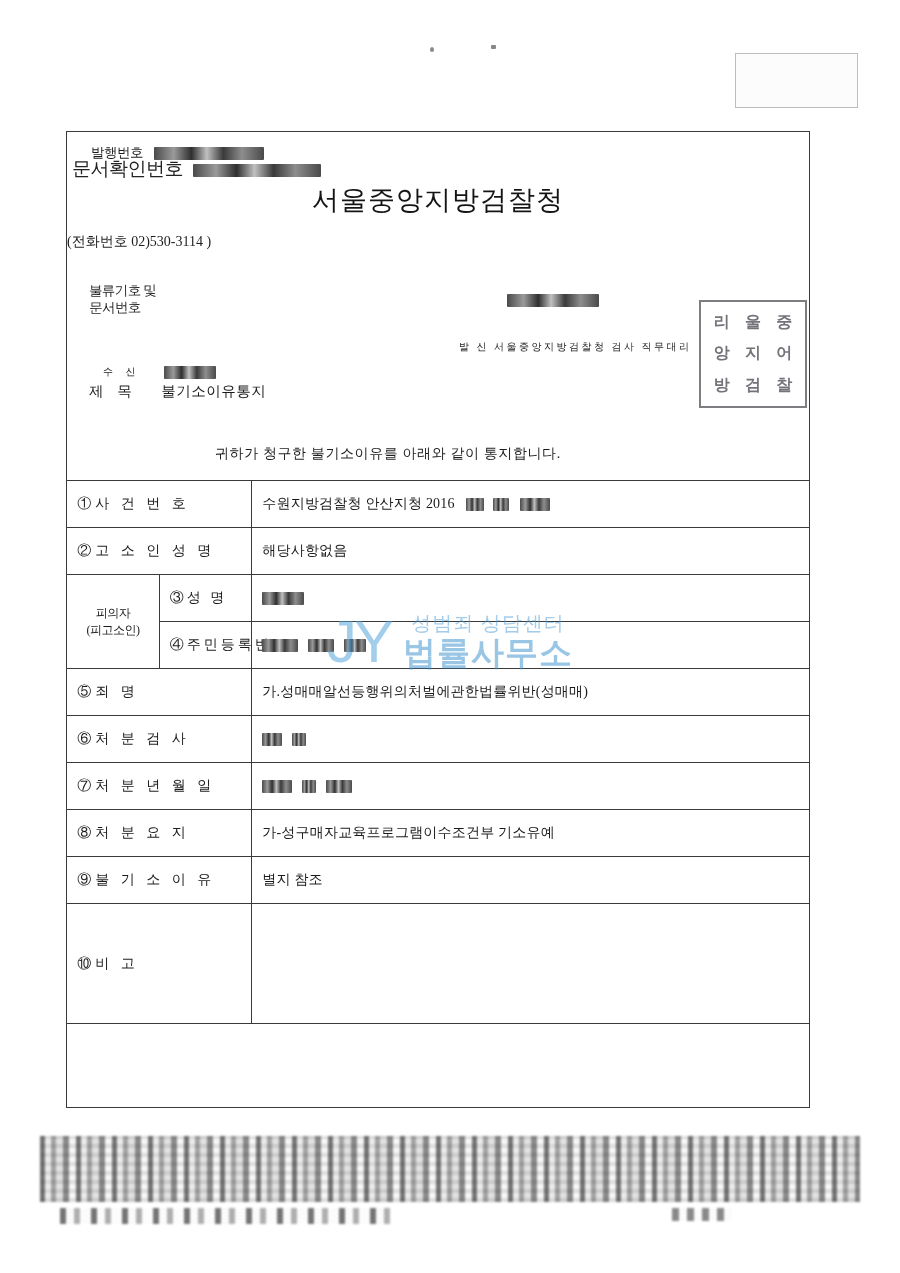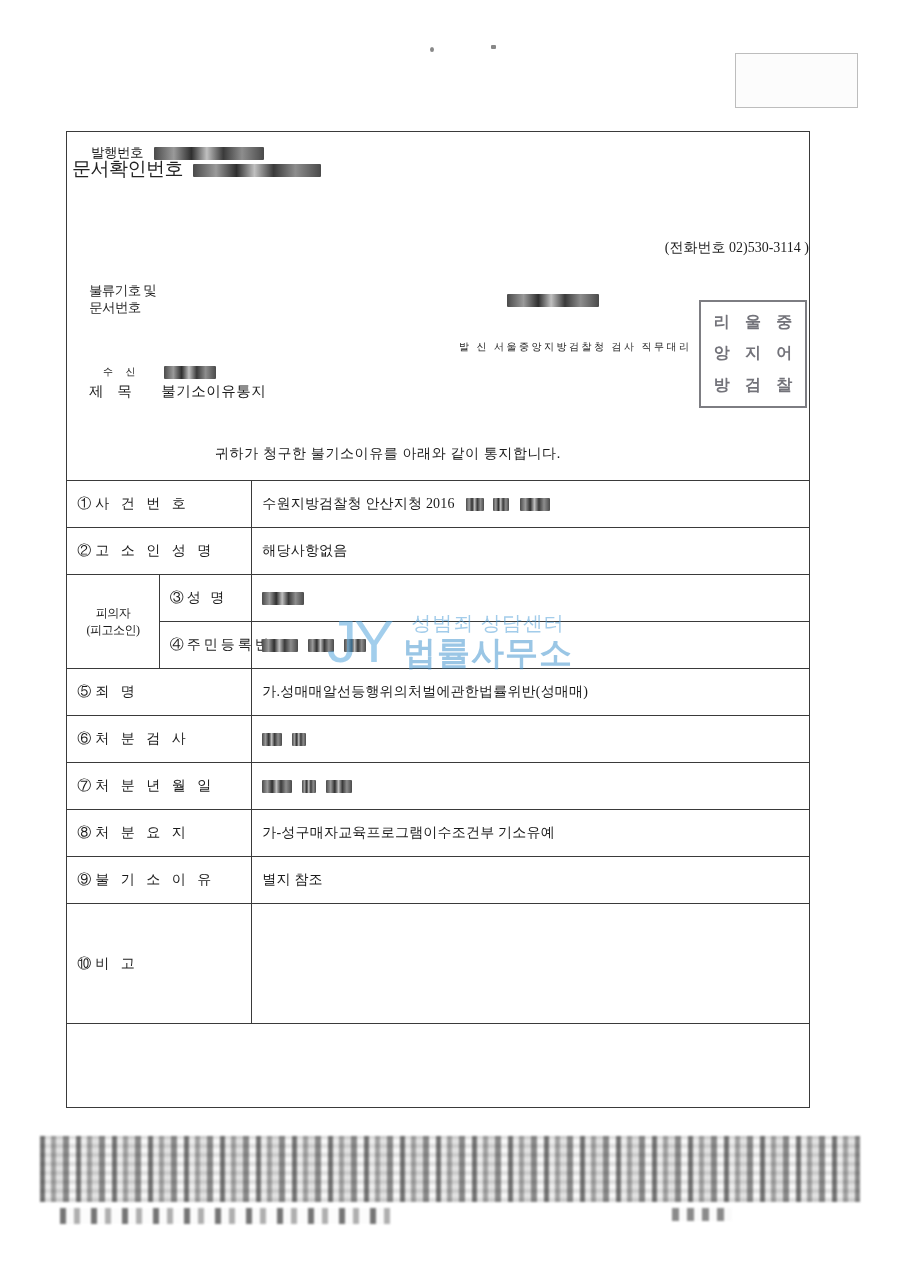--- a/index.html
+++ b/index.html
@@ -82,22 +82,22 @@
     text-align: center;
     font-size: 27px;
     letter-spacing: 1px;
     color: #141414;
   }
 
   .phone-line {
     position: absolute;
     left: 0;
     right: 0;
-    top: 107px;
-    text-align: right;
+    top: 101px;
+    text-align: left;
     font-size: 14px;
     color: #1d1d1d;
   }
 
   .doc-no-label {
     position: absolute;
     left: 22px;
     top: 150px;
     font-size: 13.5px;
     line-height: 17px;
@@ -321,20 +321,21 @@
   <span class="redact mid" style="width:128px;margin-left:6px;"></span>
 </div>
 
 <div class="frame">
 
   <div class="issue-no">
     <span>발행번호</span>
     <span class="redact mid" style="width:110px;margin-left:8px;"></span>
   </div>
 
+  <div class="org-title">서울중앙지방검찰청</div>
 
   <div class="phone-line">(전화번호  02)530-3114   )</div>
 
   <div class="doc-no-label">
     <div>불류기호 및</div>
     <div>문서번호</div>
   </div>
   <div class="doc-no-value">
     <span class="redact mid" style="width:92px;"></span>
   </div>

